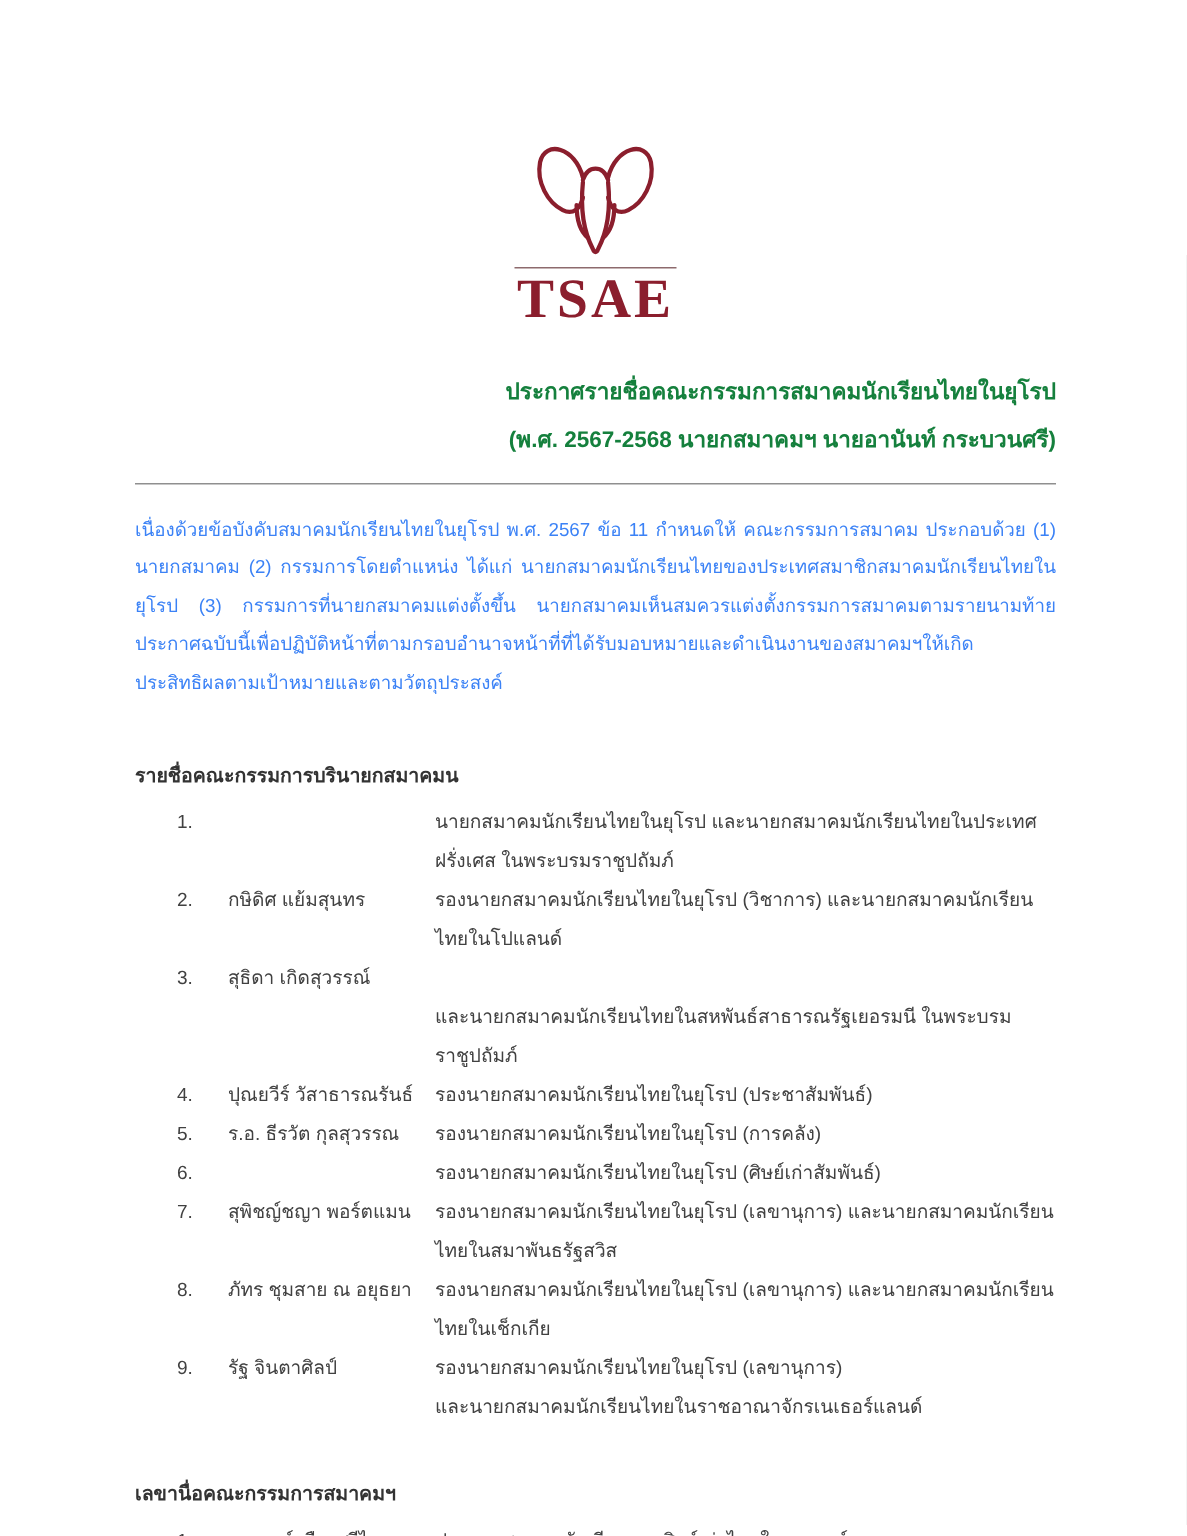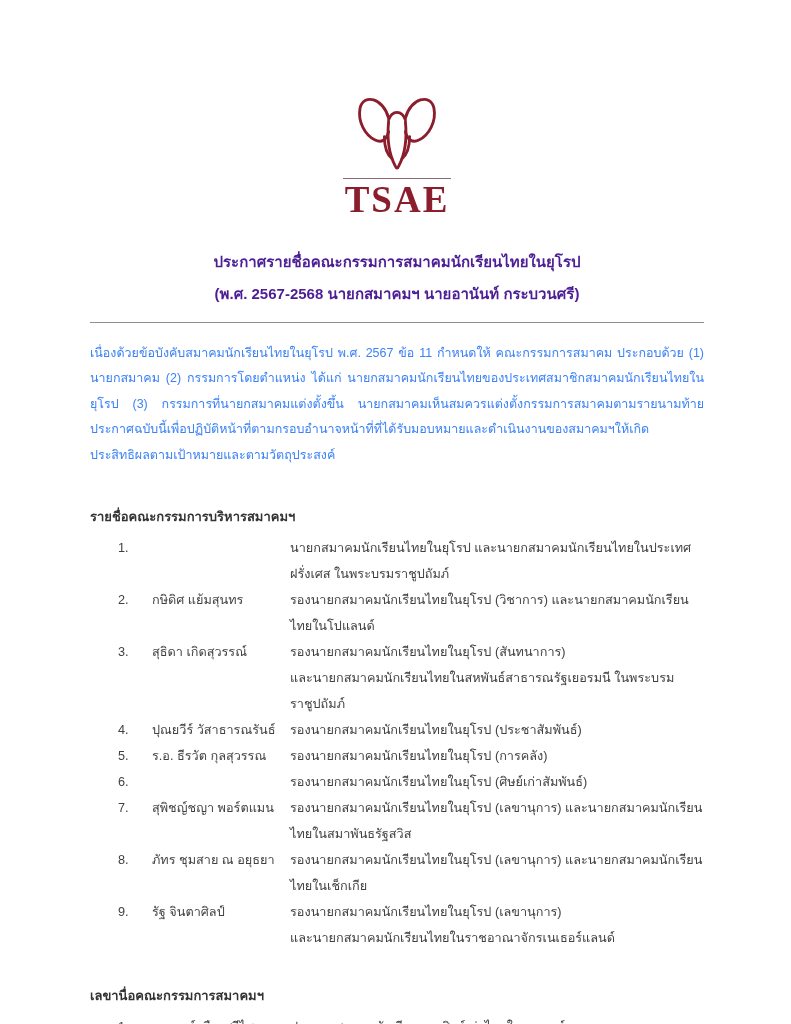--- a/index.html
+++ b/index.html
@@ -17,21 +17,21 @@
   
   .logo{width:100%;text-align:center;}
   .logo svg{display:block;margin:0 auto;}
   .logo-rule{width:108px;height:1px;background:#8d6a6d;margin:6px auto 2px auto;}
   .logo-text{
     font-family:"Liberation Serif","DejaVu Serif",serif;
     font-size:37px;font-weight:700;letter-spacing:2px;
     color:#8B1E2D;line-height:1.05;
   }
   
-  .title{margin-top:26px;text-align:center;font-weight:700;color:#4c1d95;font-size:15px;}
+  .title{margin-top:26px;text-align:right;font-weight:700;color:#15803d;font-size:15px;}
   .title div{line-height:32px;}
   
   .divider{border:none;border-top:1.5px solid #8f8f8f;margin:12px 0 0 0;}
   
   .intro{
     margin:18px 0 0 0;
     font-size:12.5px;line-height:25.5px;
     text-align:justify;text-align-last:left;
     color:#3b82f6;
   }
@@ -81,38 +81,37 @@
   <div class="title">
     <div>ประกาศรายชื่อคณะกรรมการสมาคมนักเรียนไทยในยุโรป</div>
     <div>(พ.ศ. 2567-2568 นายกสมาคมฯ นายอานันท์ กระบวนศรี)</div>
   </div>
 
   <hr class="divider">
 
   <p class="intro">เนื่องด้วยข้อบังคับสมาคมนักเรียนไทยในยุโรป พ.ศ. 2567 ข้อ 11 กำหนดให้ คณะกรรมการสมาคม ประกอบด้วย (1) นายกสมาคม (2) กรรมการโดยตำแหน่ง ได้แก่ นายกสมาคมนักเรียนไทยของประเทศสมาชิกสมาคมนักเรียนไทยในยุโรป (3) กรรมการที่นายกสมาคมแต่งตั้งขึ้น นายกสมาคมเห็นสมควรแต่งตั้งกรรมการสมาคมตามรายนามท้ายประกาศฉบับนี้เพื่อปฏิบัติหน้าที่ตามกรอบอำนาจหน้าที่ที่ได้รับมอบหมายและดำเนินงานของสมาคมฯให้เกิดประสิทธิผลตามเป้าหมายและตามวัตถุประสงค์</p>
 
   <div class="section">
-    <div class="section-heading">รายชื่อคณะกรรมการบริหารสมาคมฯ</div>
+    <div class="section-heading">รายชื่อคณะกรรมการบรินายกสมาคมน</div>
     <div class="committee-list">
 
       <div class="row">
         <span class="num">1.</span>
         <span class="role">นายกสมาคมนักเรียนไทยในยุโรป และนายกสมาคมนักเรียนไทยในประเทศฝรั่งเศส ในพระบรมราชูปถัมภ์</span>
       </div>
 
       <div class="row">
         <span class="num">2.</span>
         <span class="name">กษิดิศ แย้มสุนทร</span>
         <span class="role">รองนายกสมาคมนักเรียนไทยในยุโรป (วิชาการ) และนายกสมาคมนักเรียนไทยในโปแลนด์</span>
       </div>
 
       <div class="row">
         <span class="num">3.</span>
         <span class="name">สุธิดา เกิดสุวรรณ์</span>
-        <span class="role">รองนายกสมาคมนักเรียนไทยในยุโรป (สันทนาการ)</span>
       </div>
       <div class="row cont">
         <span class="role">และนายกสมาคมนักเรียนไทยในสหพันธ์สาธารณรัฐเยอรมนี ในพระบรมราชูปถัมภ์</span>
       </div>
 
       <div class="row">
         <span class="num">4.</span>
         <span class="name">ปุณยวีร์ วัสาธารณรันธ์</span>
         <span class="role">รองนายกสมาคมนักเรียนไทยในยุโรป (ประชาสัมพันธ์)</span>
       </div>

